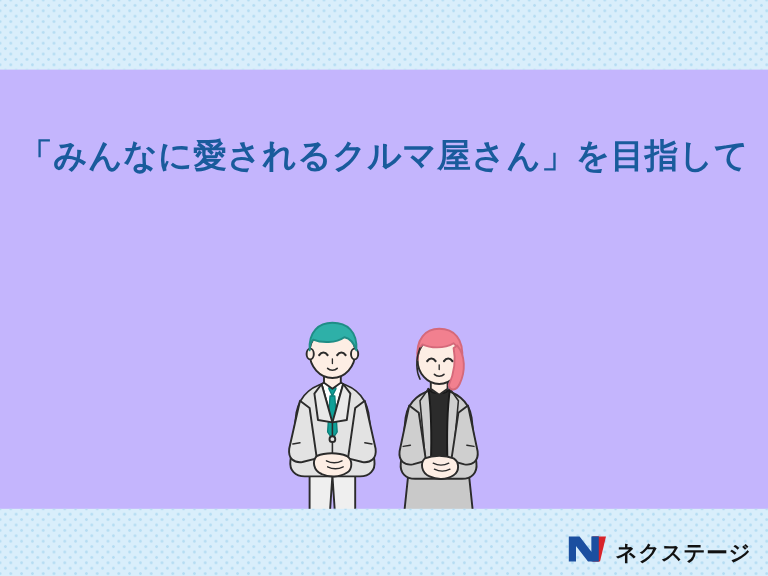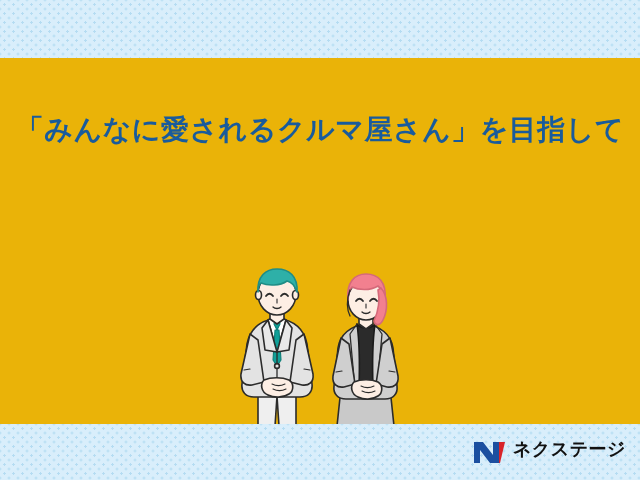--- a/index.html
+++ b/index.html
@@ -12,21 +12,21 @@
     height: 480px;
     background: #ffffff;
     font-family: "Liberation Sans", "DejaVu Sans", sans-serif;
     overflow: hidden;
   }
 
   #banner {
     position: relative;
     width: 640px;
     height: 480px;
-    background: #eab308;
+    background: #c4b5fd;
     overflow: hidden;
   }
 
   
   .dot-band {
     position: absolute;
     left: 0;
     width: 640px;
     background-color: #d9eefb;
     background-image:
@@ -87,21 +87,21 @@
     height: 168px;
   }
 
   
   #brand-logo {
     position: absolute;
     right: 14px;
     top: 440px;
     height: 30px;
     display: flex;
-    align-items: flex-start;
+    align-items: flex-end;
     gap: 7px;
   }
   #brand-mark {
     width: 33px;
     height: 25px;
     display: block;
   }
   #brand-wordmark {
     color: #111111;
     font-size: 18px;

